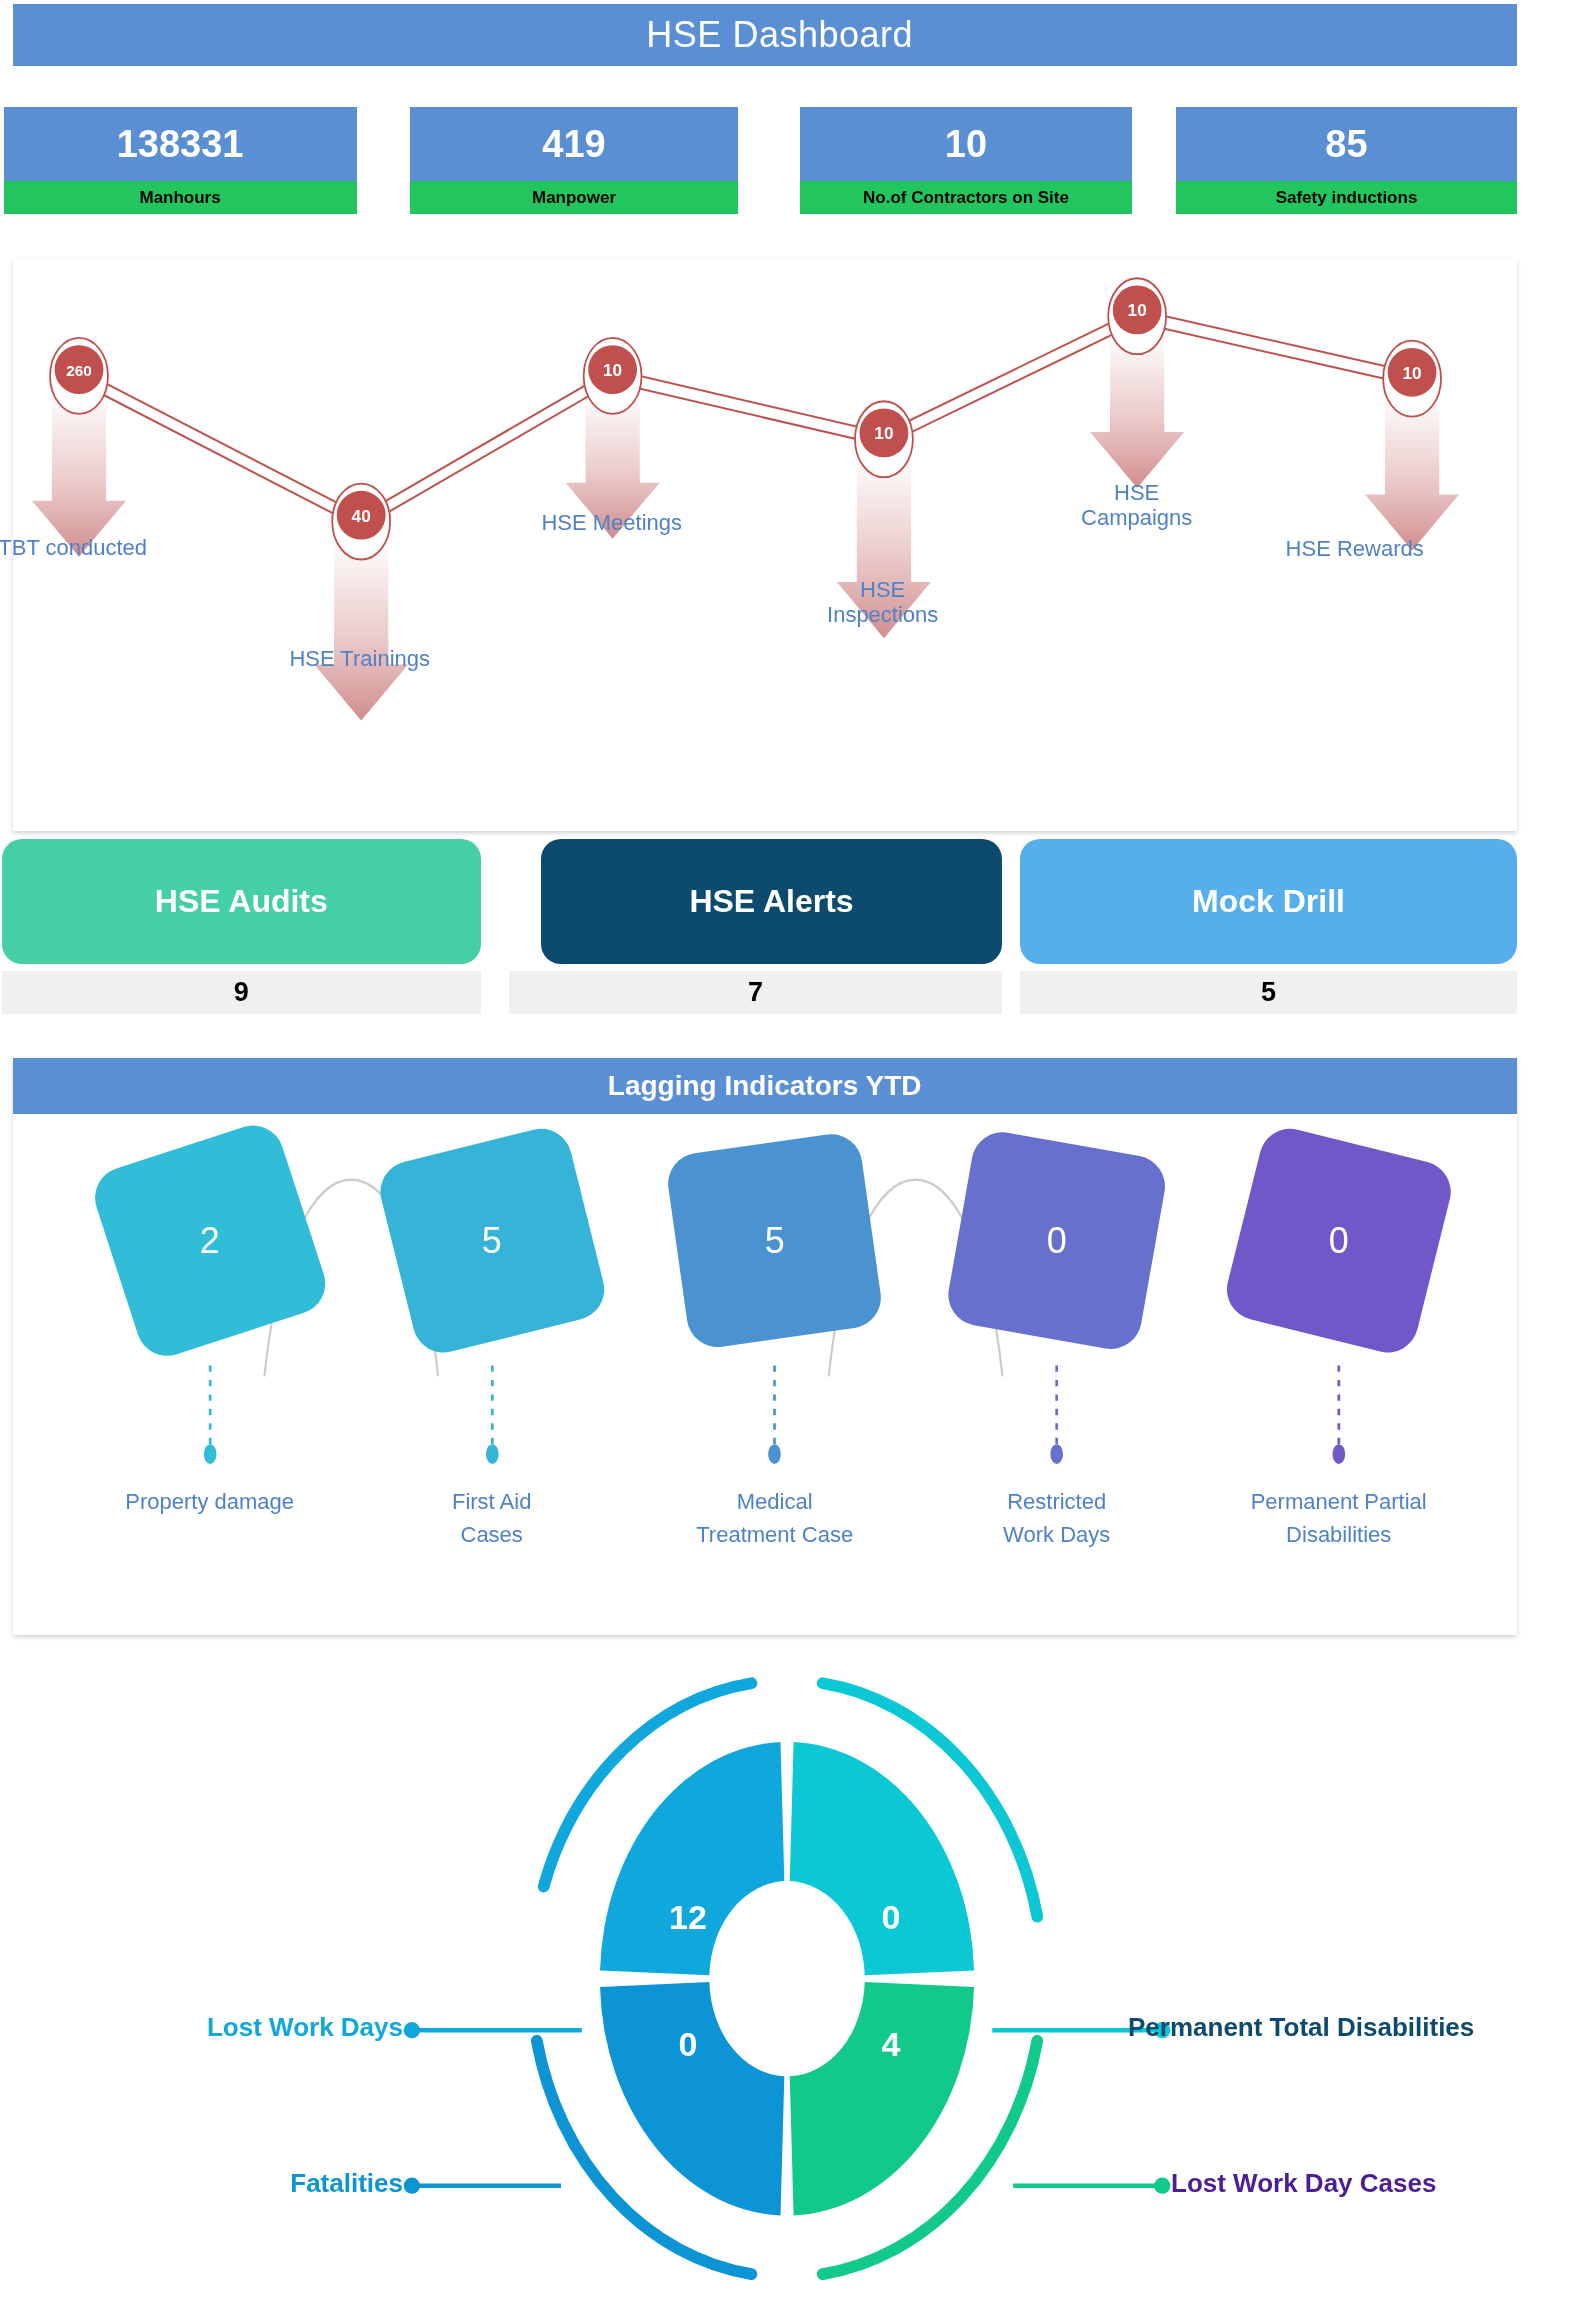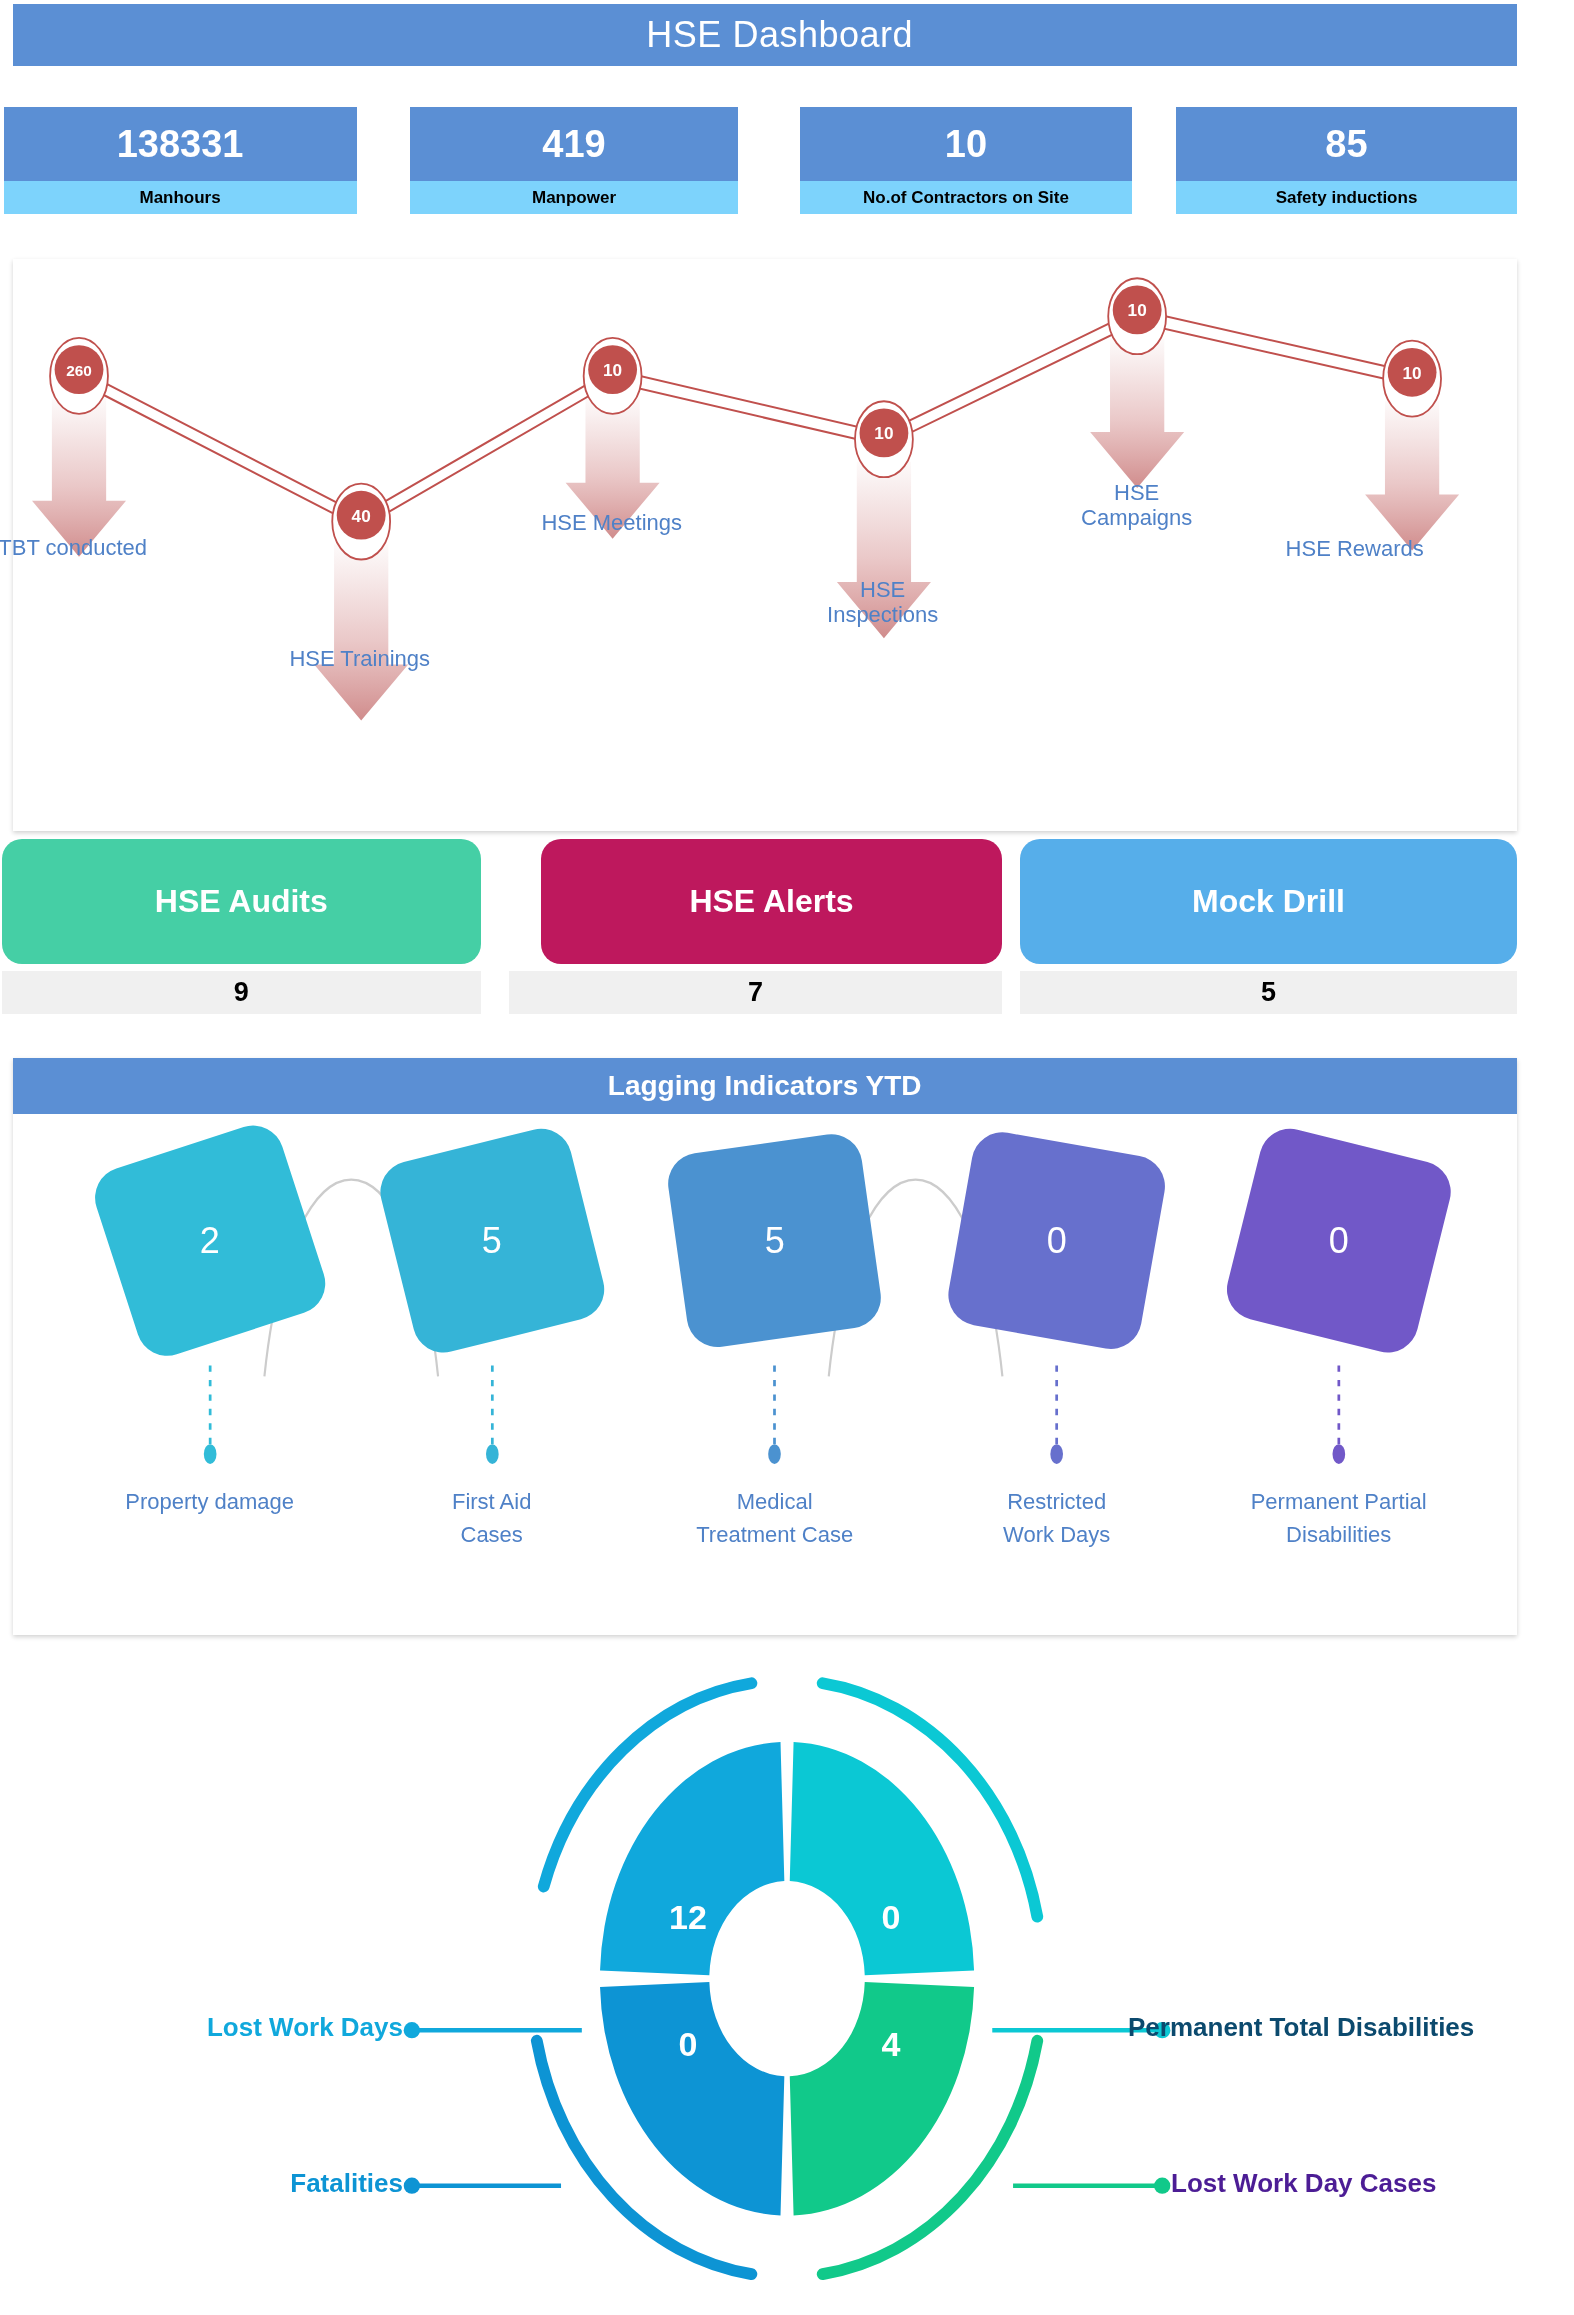--- a/index.html
+++ b/index.html
@@ -29,21 +29,21 @@
   .kpi-row { position: absolute; left: 0; top: 107px; width: 1575px; height: 109px; }
   .kpi {
     position: absolute; top: 0; height: 107px;
   }
   .kpi .val {
     height: 74px; background: #5b8fd4; color: #fff;
     display: flex; align-items: center; justify-content: center;
     font-size: 38px; font-weight: bold;
   }
   .kpi .lbl {
-    height: 33px; background: #7dd3fc; color: #000;
+    height: 33px; background: #22c55e; color: #000;
     display: flex; align-items: center; justify-content: center;
     font-size: 17px; font-weight: bold;
   }
   .kpi0 { left: 3.6px;    width: 353px; }
   .kpi1 { left: 410px;  width: 328px; }
   .kpi2 { left: 800px;  width: 332px; }
   .kpi3 { left: 1176px; width: 341px; }
 
   
   .panel {
@@ -201,21 +201,21 @@
         </div>
     </div>
   </div>
 
   <div class="mid-row">
     <div class="mid mid0">
       <div class="cap" id="mid-cap-0" style="background: rgb(69, 207, 165);">HSE Audits</div>
       <div class="num">9</div>
     </div>
     <div class="mid mid1">
-      <div class="cap" id="mid-cap-1" style="background: #be185d; margin-left: 32px;">HSE Alerts</div>
+      <div class="cap" id="mid-cap-1" style="background: #0c4a6e; margin-left: 32px;">HSE Alerts</div>
       <div class="num">7</div>
     </div>
     <div class="mid mid2">
       <div class="cap" id="mid-cap-2" style="background: rgb(86, 174, 234);">Mock Drill</div>
       <div class="num">5</div>
     </div>
   </div>
 
   <div class="panel" id="panel-lagging">
     <div class="panel-hd">

